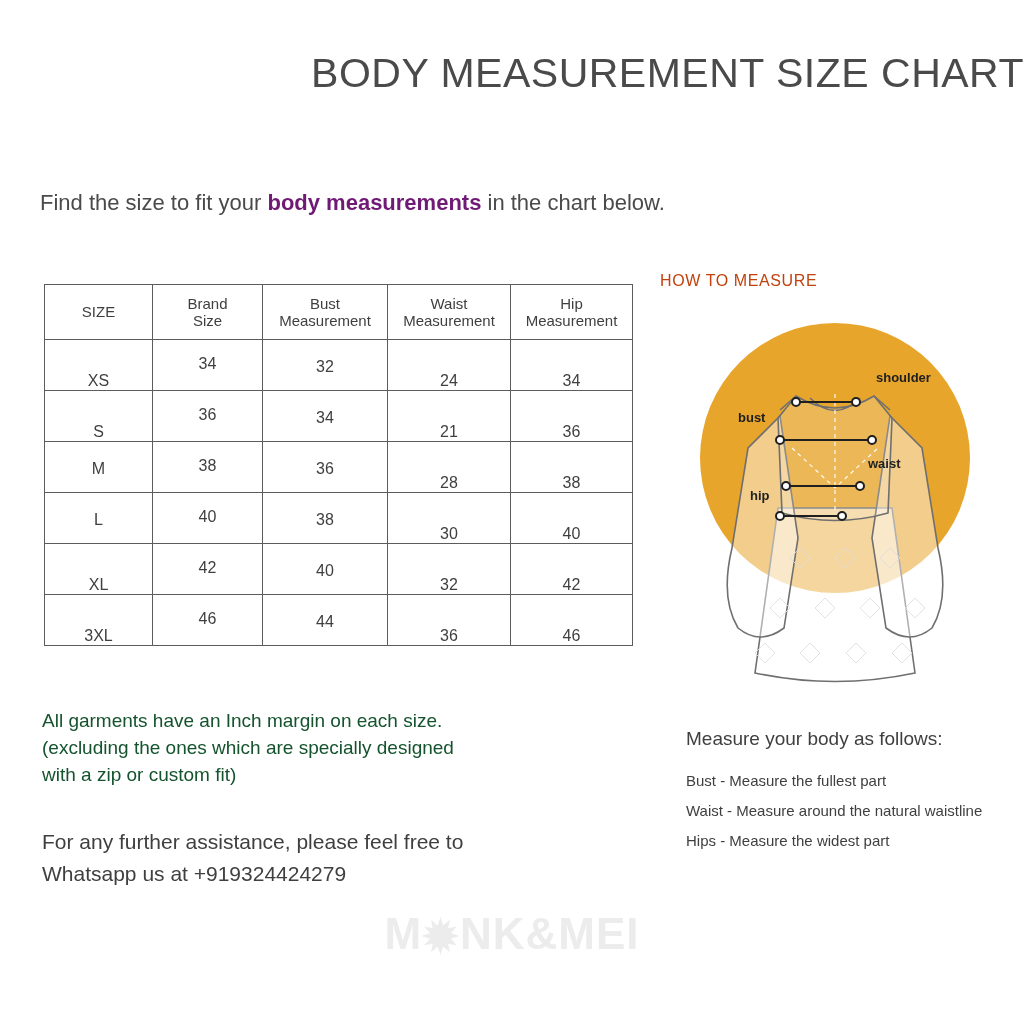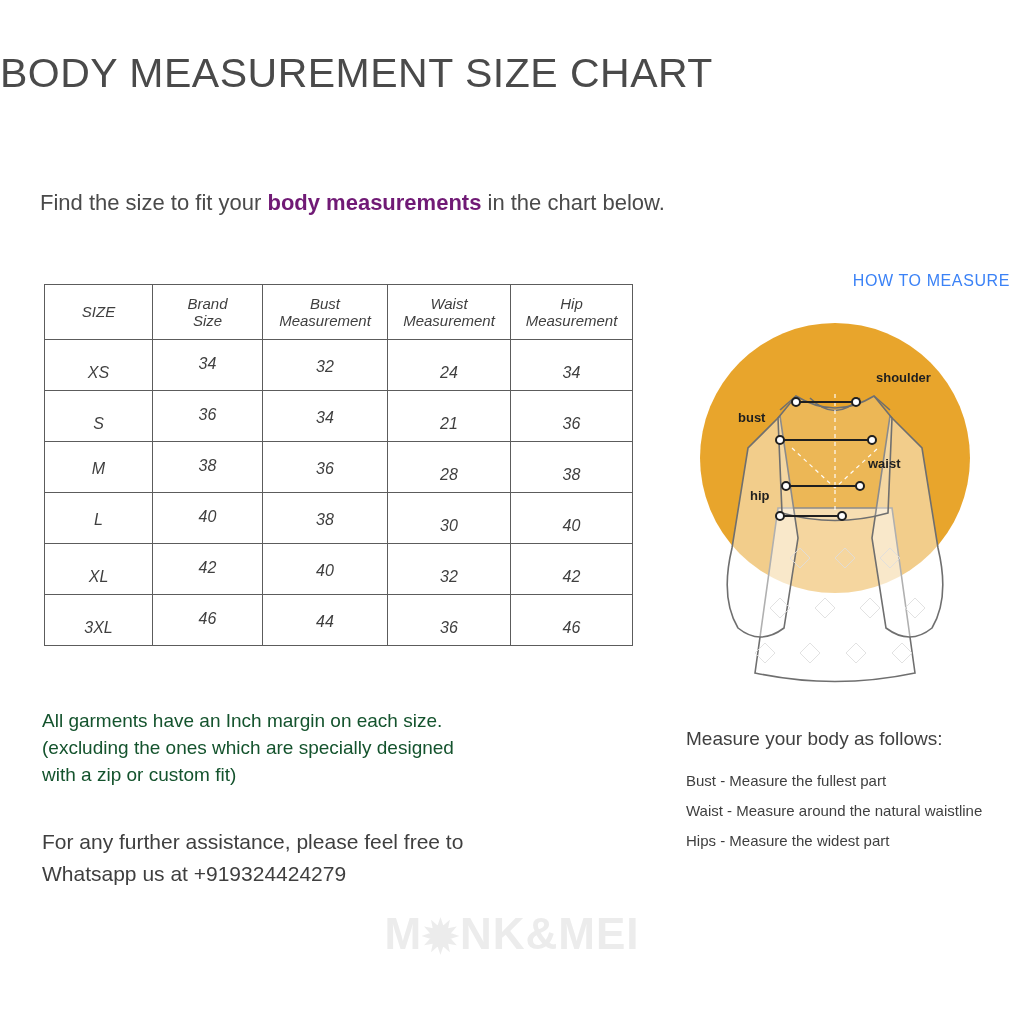--- a/index.html
+++ b/index.html
@@ -21,21 +21,21 @@
     width: 1024px;
     height: 1024px;
   }
 
   
   .title {
     position: absolute;
     top: 50px;
     left: 0;
     width: 1024px;
-    text-align: left;
+    text-align: right;
     font-size: 41px;
     letter-spacing: 0.5px;
     color: #4a4a4a;
     font-weight: 400;
   }
 
   
   .subtitle {
     position: absolute;
     top: 190px;
@@ -52,21 +52,20 @@
   .table-wrap {
     position: absolute;
     top: 284px;
     left: 44px;
     width: 588px;
   }
   table.size-table {
     border-collapse: collapse;
     width: 588px;
     table-layout: fixed;
-    font-style: italic;
   }
   table.size-table td, table.size-table th {
     border: 1px solid #5c5c5c;
     text-align: center;
     font-weight: normal;
     color: #3f3f3f;
     font-size: 16px;
     height: 50px;
     vertical-align: middle;
     padding: 0;
@@ -78,21 +77,21 @@
   }
   table.size-table col.c1 { width: 108px; }
   table.size-table col.c2 { width: 110px; }
   table.size-table col.c3 { width: 125px; }
   table.size-table col.c4 { width: 123px; }
   table.size-table col.c5 { width: 122px; }
 
   
   .cell-a { position: relative; top: -1px; }
   .cell-b { position: relative; top: 2px; }
-  .cell-c { position: relative; top: 8px; }
+  .cell-c { position: relative; top: 16px; }
 
   
   .notes {
     position: absolute;
     top: 708px;
     left: 42px;
     width: 560px;
     font-size: 19px;
     line-height: 1.42;
     color: #14532d;
@@ -107,24 +106,24 @@
     line-height: 1.5;
     color: #3f3f3f;
   }
 
   
   .how-title {
     position: absolute;
     top: 272px;
     left: 660px;
     width: 350px;
-    text-align: right;
+    text-align: left;
     font-size: 16px;
     letter-spacing: 0.6px;
-    color: #3b82f6;
+    color: #c2410c;
   }
 
   .figure {
     position: absolute;
     top: 298px;
     left: 660px;
     width: 350px;
     height: 400px;
   }
 

